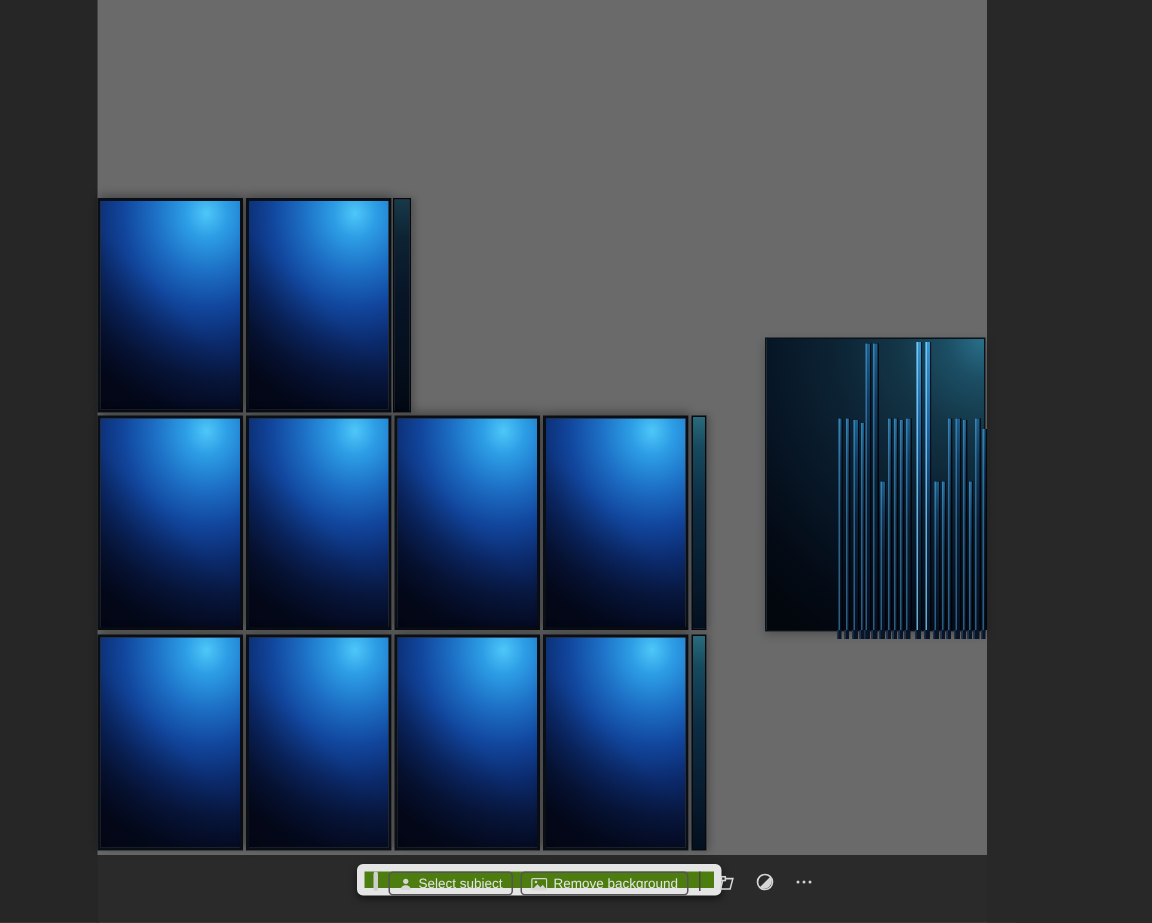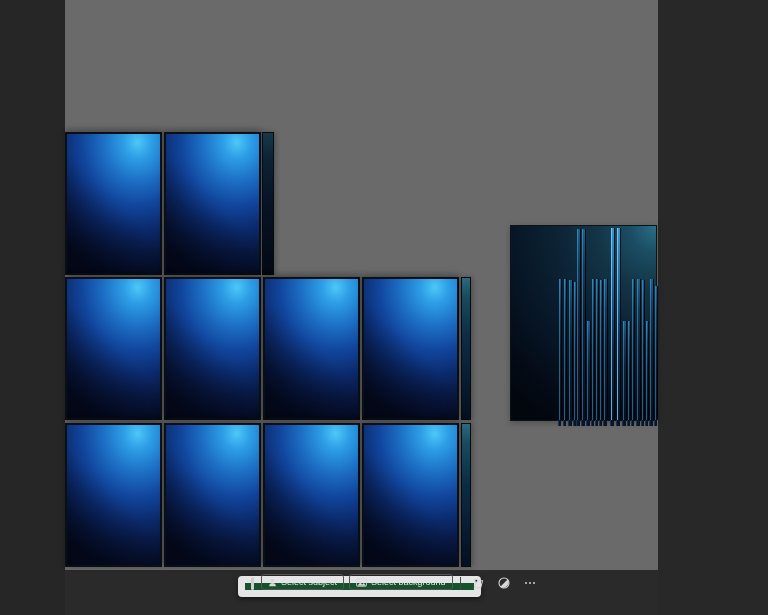--- a/index.html
+++ b/index.html
@@ -62,23 +62,23 @@
     border-right:1px solid rgba(0,0,0,.85);
   }
   .bar.bright{
     background:linear-gradient(180deg,#3a96cf 0%,#1d63a0 30%,#0d2c4e 62%,#071326 100%);
     border-left:1px solid rgba(130,210,250,.8);
   }
   .nub{position:absolute;background:#0a1526;border-left:1px solid #1b3350;box-sizing:border-box;}
   
   .taskbar{
     position:absolute;left:238px;top:576px;width:243px;height:21px;
-    background:#14532d;border:7px solid #e5e5e5;border-radius:4px;
+    background:#4d7c0f;border:5px solid #e5e5e5;border-radius:4px;
     box-shadow:0 2px 5px rgba(0,0,0,.5);
-    display:flex;align-items:flex-end;box-sizing:border-box;
+    display:flex;align-items:flex-start;box-sizing:border-box;
   }
   .drag-handle{
     width:3px;height:13px;border-radius:2px;background:#cfcfcf;
     margin:0 7px 0 6px;flex:none;cursor:grab;
   }
   .tb-btn{
     display:flex;align-items:center;gap:4px;height:16px;
     background:transparent;border:1px solid #545454;border-radius:3px;
     color:#e3e3e3;font-size:9px;font-family:"Liberation Sans",sans-serif;
     padding:0 6px;margin-right:5px;cursor:pointer;white-space:nowrap;
@@ -136,21 +136,21 @@
     </svg>
     <span>Select subject</span>
   </button>
 
   <button class="tb-btn">
     <svg width="11" height="9" viewBox="0 0 14 11">
       <rect x="0.7" y="0.7" width="12.6" height="9.6" rx="1" fill="none" stroke="#d6d6d6" stroke-width="1.1"></rect>
       <circle cx="4.2" cy="3.6" r="1.1" fill="#d6d6d6"></circle>
       <path d="M1.5 9.5 L5.5 5.5 L8 8 L10 6 L12.7 9.5 Z" fill="#d6d6d6"></path>
     </svg>
-    <span>Select background</span>
+    <span>Remove background</span>
   </button>
 
   <div class="tb-divider"></div>
 
   <button class="icon-btn">
     <svg width="12" height="11" viewBox="0 0 13 12">
       <polygon points="4.5,3 11.5,3 9.5,10.5 2.5,10.5" fill="none" stroke="#d6d6d6" stroke-width="1.1"></polygon>
       <rect x="3.2" y="1.6" width="2.8" height="2.8" fill="#2b2b2b" stroke="#d6d6d6" stroke-width="1.1"></rect>
     </svg>
   </button>

